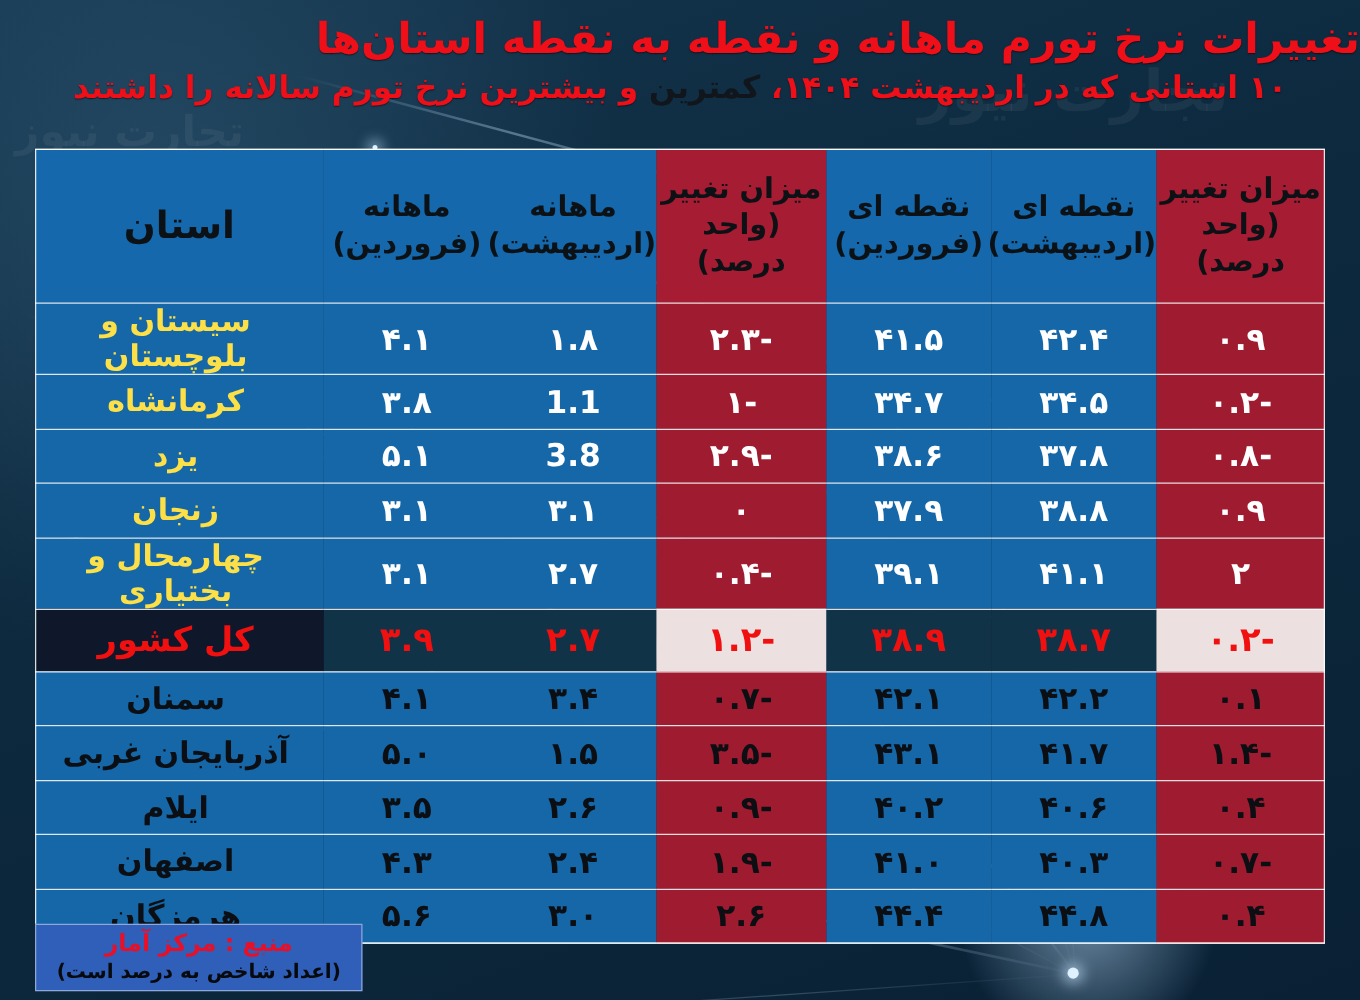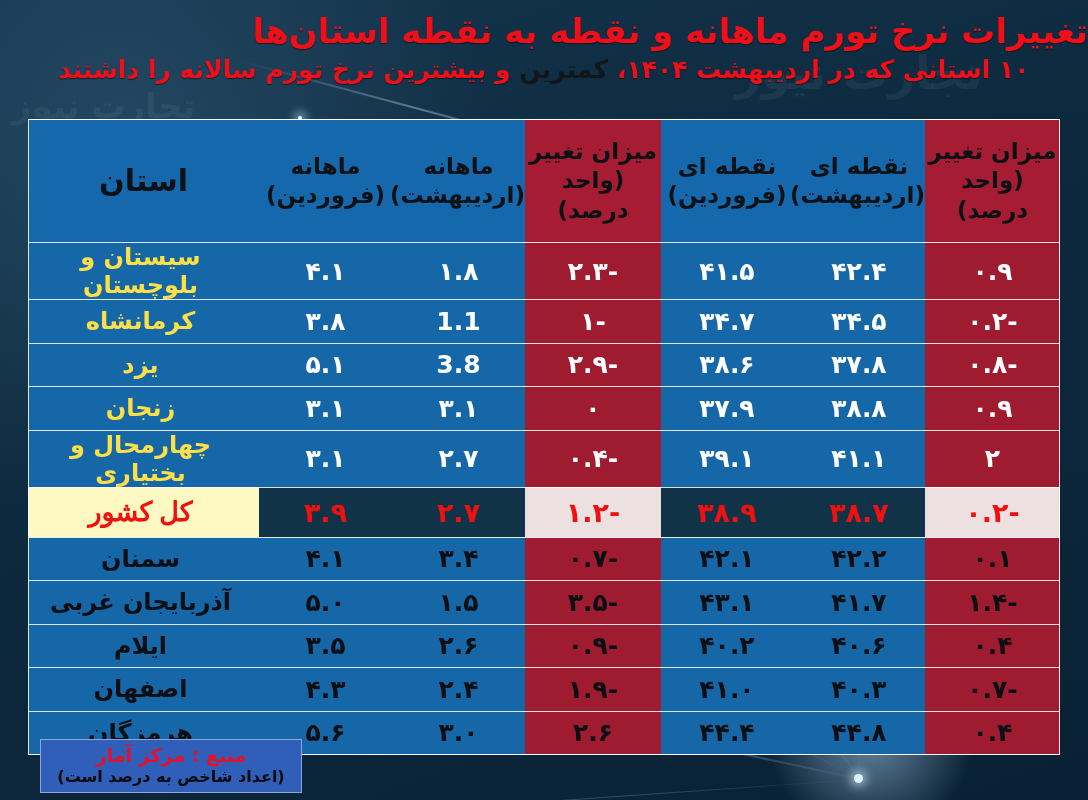--- a/index.html
+++ b/index.html
@@ -76,32 +76,32 @@
 
   
   td.prov{font-size:24px;text-align:center;padding-left:4px;padding-right:10px;}
   tr.wt td.prov{color:#fde047;}
   tr.bk td.prov{color:#0b0f13;}
 
   
   tr.hl td{height:49px;font-size:27px;}
   tr.hl td.red{background:#ece1e0;color:#f01010;}
   tr.hl td.blue{background:#103348;color:#f01010;}
-  tr.hl td.prov{background:#fef9c3;color:#f01010;font-size:27px;font-family:Liberation Serif, serif;}
+  tr.hl td.prov{background:#0f172a;color:#f01010;font-size:27px;}
   tr.hl td{border-top:1.5px solid rgba(255,255,255,.9);border-bottom:1.5px solid rgba(255,255,255,.9);}
 
   
   .tablewrap::after{
     content:"";position:absolute;left:0;top:0;width:1032px;height:100%;
     border:1.5px solid rgba(255,255,255,.85);pointer-events:none;box-sizing:border-box;
   }
 
   
   .srcbox{
-    position:absolute;z-index:3;left:40px;top:739px;width:260px;height:52px;
+    position:absolute;z-index:3;left:28px;top:739px;width:260px;height:52px;
     background:#2f5fb8;border:1.5px solid rgba(255,255,255,.45);
     display:flex;flex-direction:column;align-items:center;justify-content:center;
   }
   .src1{color:#e7102a;font-weight:bold;font-size:19px;line-height:1.1;}
   .src2{color:#07090c;font-weight:bold;font-size:16px;line-height:1.2;margin-top:1px;}
 </style>
 </head>
 <body>
 
 <div id="bg">

